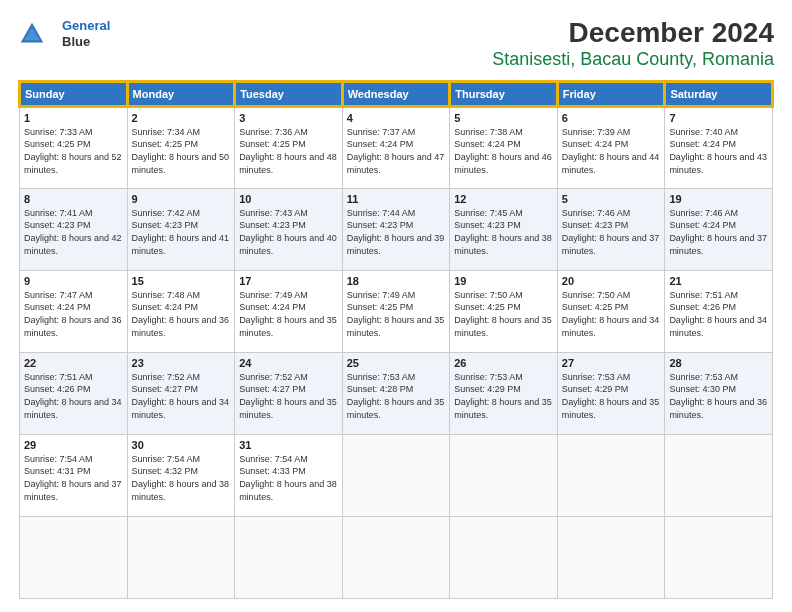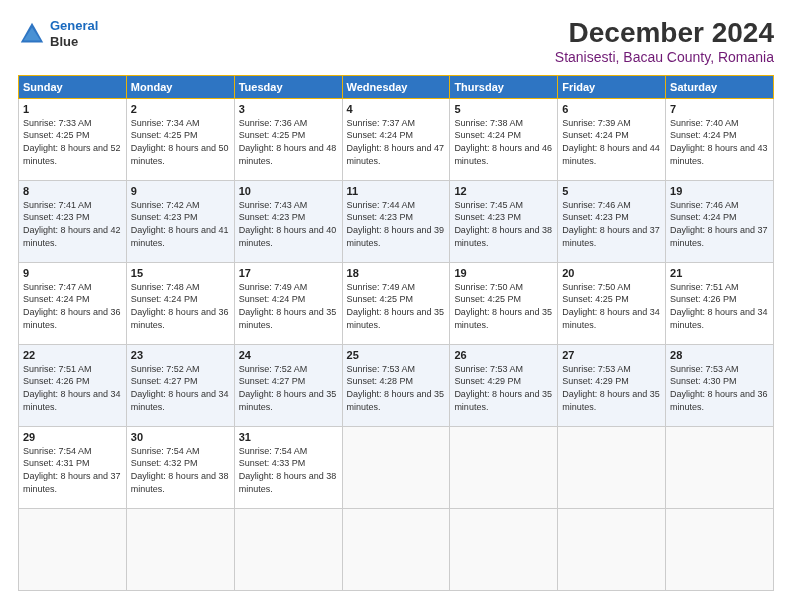--- a/index.html
+++ b/index.html
@@ -17,21 +17,21 @@
     }
     .header {
       display: flex;
       justify-content: space-between;
       align-items: flex-start;
       margin-bottom: 10px;
     }
     .logo {
       display: flex;
       align-items: center;
-      gap: 4px;
+      gap: 16px;
     }
     .logo-text {
       font-size: 13px;
       font-weight: bold;
       color: #333;
       line-height: 1.2;
     }
     .logo-blue { color: #1a6abf; }
     .logo-icon {
       width: 28px;
@@ -41,36 +41,36 @@
       text-align: right;
     }
     .main-title {
       font-size: 28px;
       font-weight: bold;
       color: #333;
       line-height: 1.1;
       margin-left: 12px;
     }
     .subtitle {
-      font-size: 14px;
-      color: #701a75;
+      font-size: 18px;
+      color: #15803d;
     }
     .calendar {
       width: 100%;
       border-collapse: collapse;
       font-size: 9.5px;
     }
     .calendar thead th {
       background: #2e75c3;
       color: #fff;
       padding: 5px 4px;
       text-align: left;
       font-size: 11px;
       font-weight: bold;
-      border: 1px solid #eab308;
+      border: 3px solid #eab308;
     }
     .calendar tbody td {
       border: 1px solid #ccc;
       padding: 4px 4px;
       vertical-align: top;
       width: calc(100% / 7);
       height: 82px;
       background: #fff;
     }
     .calendar tbody tr:nth-child(even) td {

